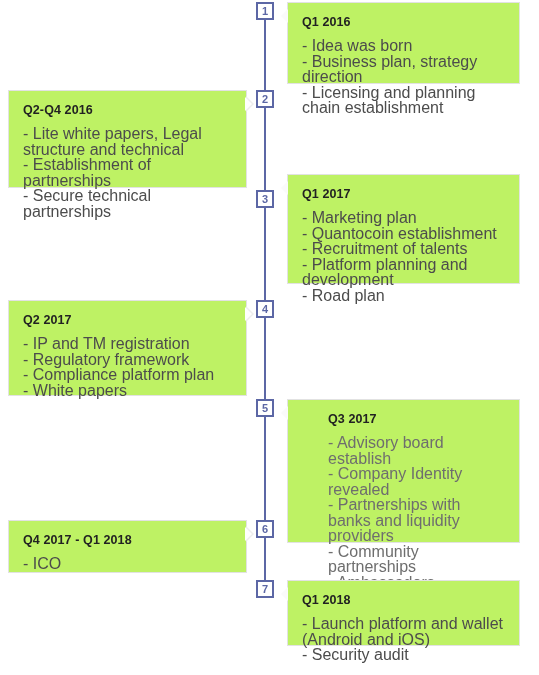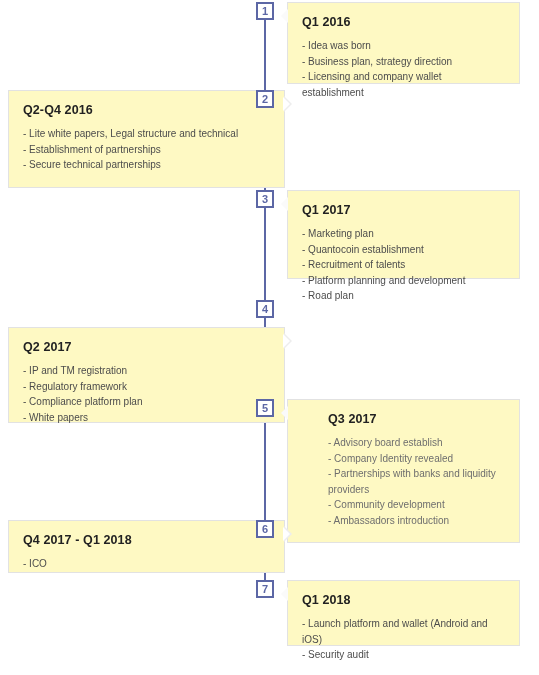--- a/index.html
+++ b/index.html
@@ -42,26 +42,26 @@
     text-align: center;
     z-index: 3;
     font-family: "Liberation Sans", sans-serif;
   }
 
   
   .card {
     position: absolute;
     box-sizing: border-box;
     border: 1px solid #e2e2e2;
-    background: #fef9c3;
+    background: #bef264;
     padding: 12px 14px 14px 14px;
   }
   .card.left {
     left: 8px;
-    width: 277px;
+    width: 239px;
   }
   .card.right {
     left: 287px;
     width: 233px;
   }
 
   
   .card.right::before {
     content: "";
     position: absolute;
@@ -114,21 +114,21 @@
     color: #222222;
     margin: 0 0 9px 0;
     letter-spacing: 0.1px;
   }
   .card-list {
     list-style: none;
     margin: 0;
     padding: 0;
   }
   .card-list li {
-    font-size: 10px;
+    font-size: 16px;
     line-height: 15.5px;
     color: #4c4c4c;
     margin: 0;
     padding: 0;
     white-space: normal;
   }
   .card.muted .card-list li {
     color: #6e6e6e;
   }
 </style>
@@ -143,61 +143,61 @@
 <div class="marker" style="top:300px;">4</div>
 <div class="marker" style="top:399px;">5</div>
 <div class="marker" style="top:520px;">6</div>
 <div class="marker" style="top:580px;">7</div>
 
 <div class="card right" style="top:2px; height:82px;">
   <div class="card-title">Q1 2016</div>
   <ul class="card-list">
     <li>- Idea was born</li>
     <li>- Business plan, strategy direction</li>
-    <li>- Licensing and company wallet establishment</li>
+    <li>- Licensing and planning chain establishment</li>
   </ul>
 </div>
 
 <div class="card left" style="top:90px; height:98px;">
   <div class="card-title">Q2-Q4 2016</div>
   <ul class="card-list">
     <li>- Lite white papers, Legal structure and technical</li>
     <li>- Establishment of partnerships</li>
     <li>- Secure technical partnerships</li>
   </ul>
 </div>
 
-<div class="card right" style="top:190px; height:89px;">
+<div class="card right" style="top:174px; height:110px;">
   <div class="card-title">Q1 2017</div>
   <ul class="card-list">
     <li>- Marketing plan</li>
     <li>- Quantocoin establishment</li>
     <li>- Recruitment of talents</li>
     <li>- Platform planning and development</li>
     <li>- Road plan</li>
   </ul>
 </div>
 
-<div class="card left" style="top:300px; height:96px;margin-top:27px;">
+<div class="card left" style="top:300px; height:96px;">
   <div class="card-title">Q2 2017</div>
   <ul class="card-list">
     <li>- IP and TM registration</li>
     <li>- Regulatory framework</li>
     <li>- Compliance platform plan</li>
     <li>- White papers</li>
   </ul>
 </div>
 
 <div class="card right muted" style="top:399px; height:144px;padding-left:40px;">
   <div class="card-title">Q3 2017</div>
   <ul class="card-list">
     <li>- Advisory board establish</li>
     <li>- Company Identity revealed</li>
     <li>- Partnerships with banks and liquidity providers</li>
-    <li>- Community development</li>
+    <li>- Community partnerships</li>
     <li>- Ambassadors introduction</li>
   </ul>
 </div>
 
 <div class="card left" style="top:520px; height:53px;">
   <div class="card-title">Q4 2017 - Q1 2018</div>
   <ul class="card-list">
     <li>- ICO</li>
   </ul>
 </div>

